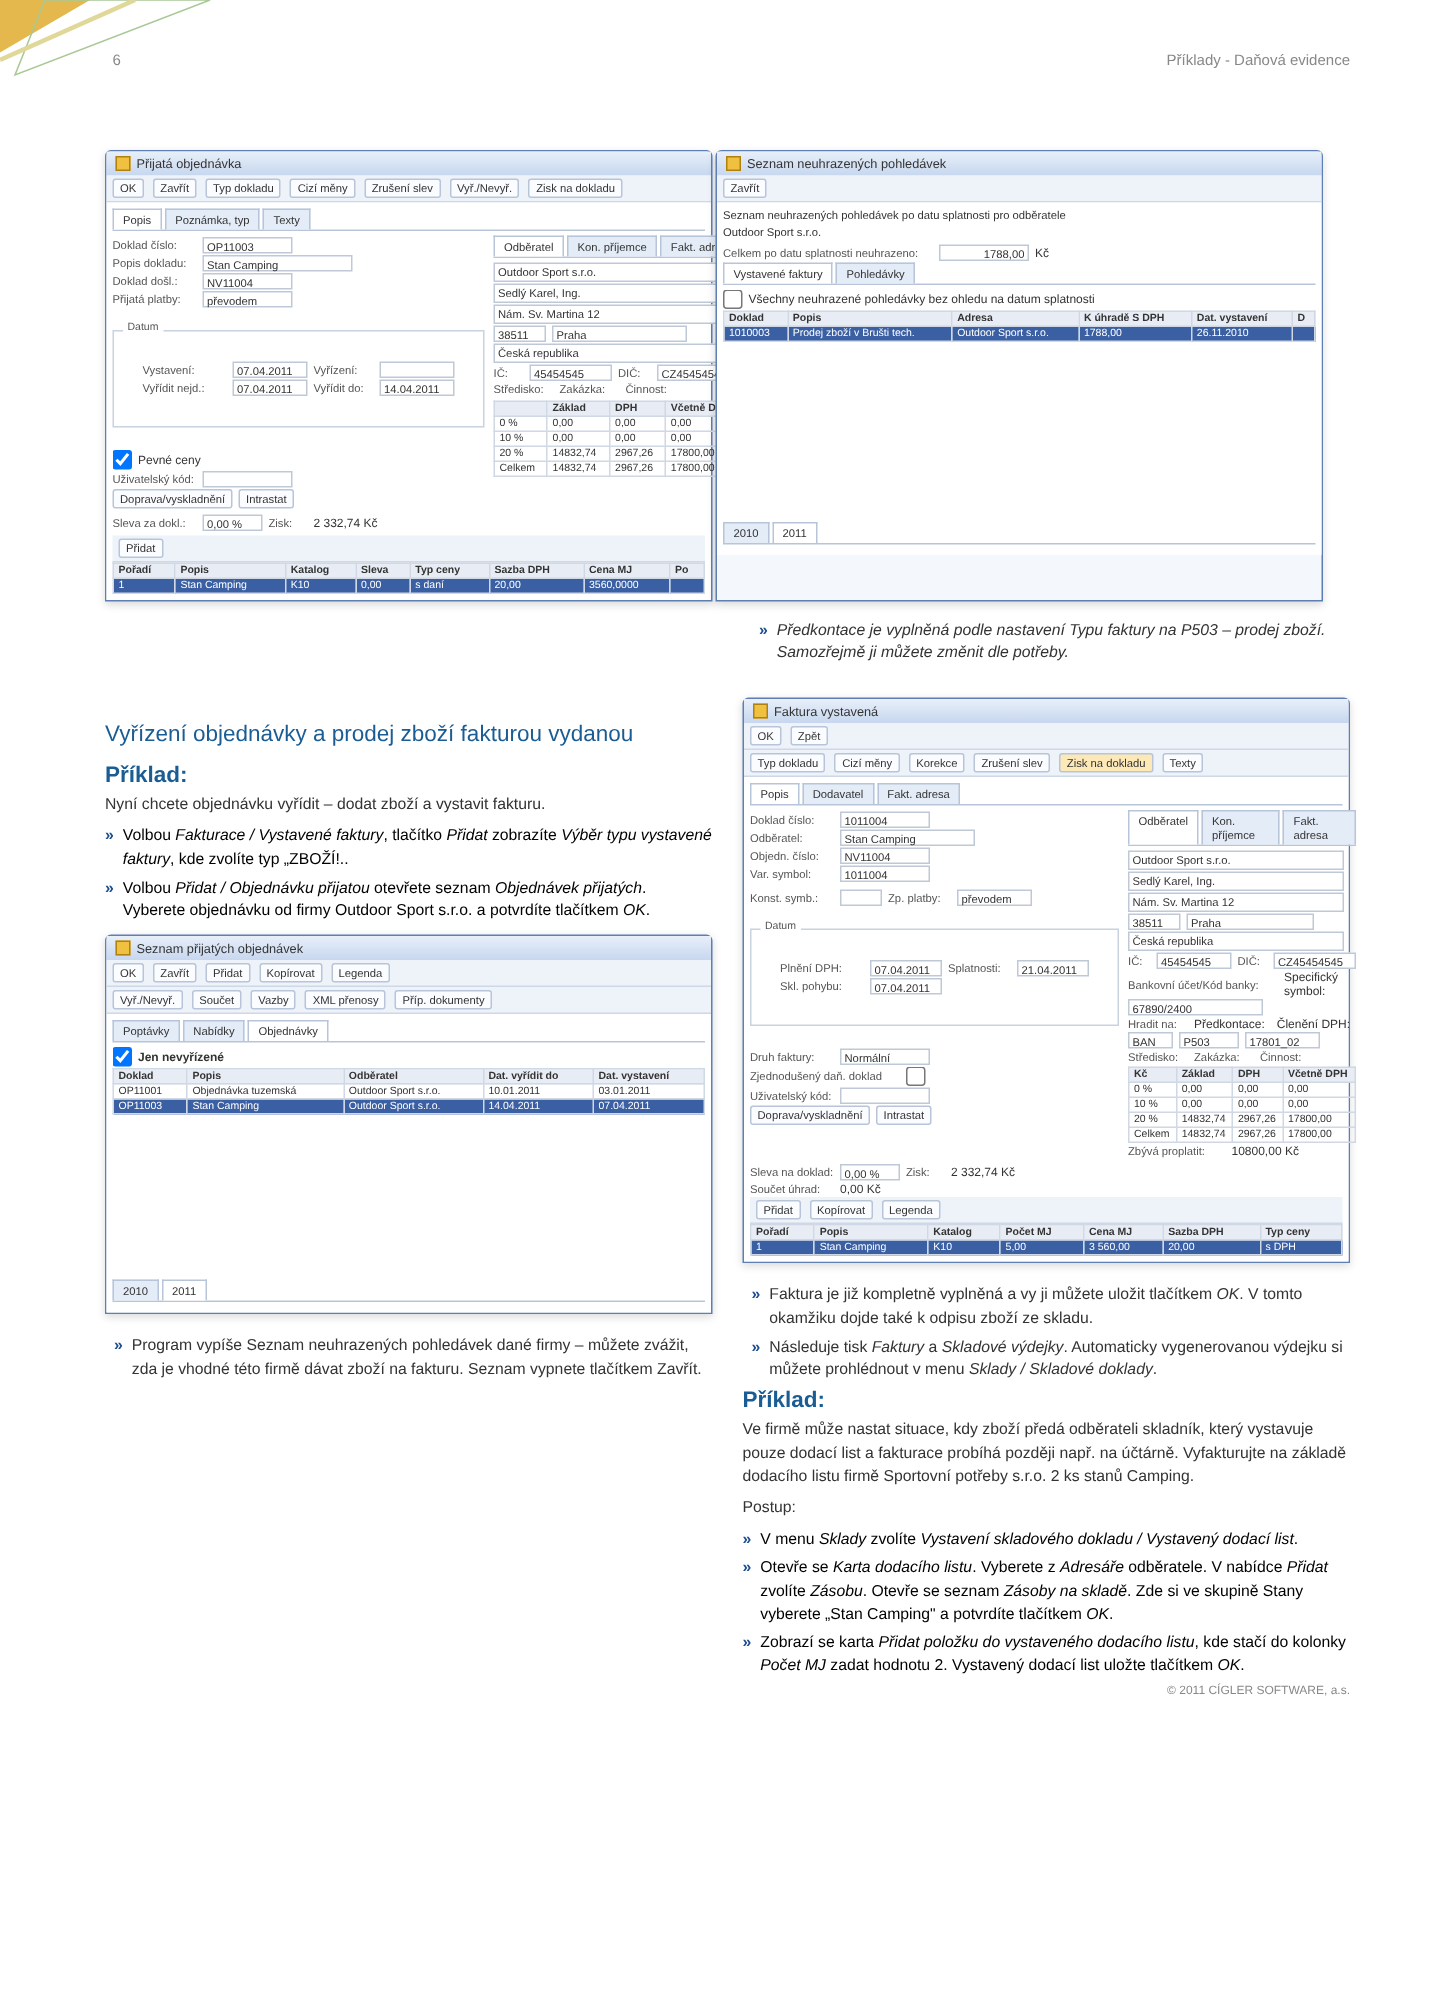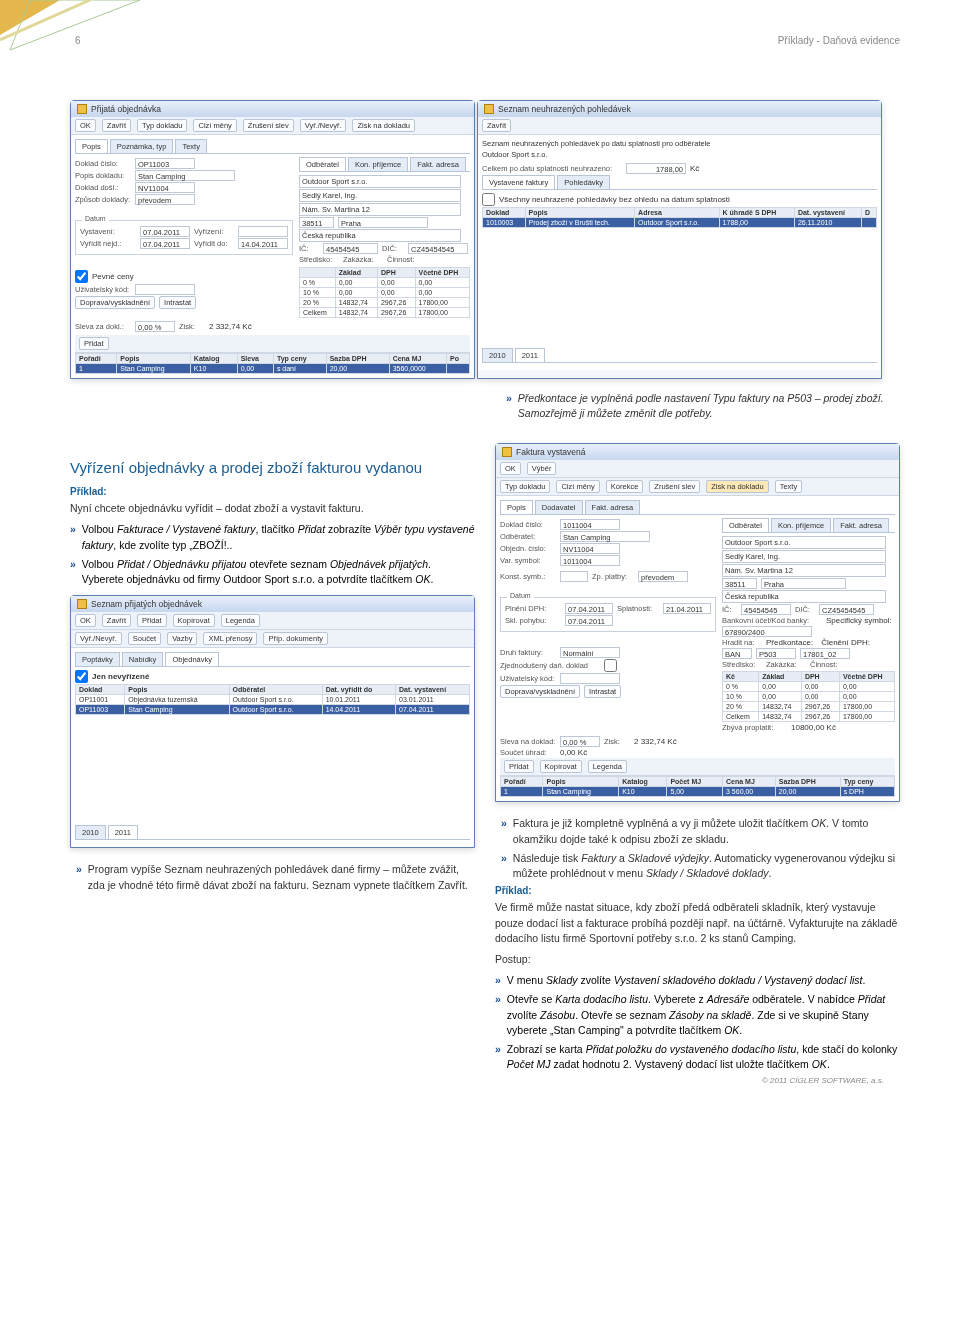--- a/index.html
+++ b/index.html
@@ -94,21 +94,21 @@
     font-size: 7.5px;
     height: 11px;
   }
   .tabs { display:flex; gap:2px; border-bottom:1px solid #b8c5d9; margin-bottom:3px; }
   .tab { padding:2px 6px; background:#e4ecf7; border:1px solid #b8c5d9; border-bottom:none; font-size:7.5px; }
   .tab.active { background:#fff; }
   .grid-table { width:100%; border-collapse:collapse; font-size:7px; }
   .grid-table th, .grid-table td { border:1px solid #d0d8e4; padding:1px 3px; text-align:left; }
   .grid-table th { background:#e8edf5; }
   .grid-table tr.sel td { background:#3b5fa3; color:#fff; }
-  .group-box { border:1px solid #c8d2e0; padding:4px; margin:15px 0; position:relative; }
+  .group-box { border:1px solid #c8d2e0; padding:19px; margin:15px 0; position:relative; }
   .group-box .gtitle { position:absolute; top:-6px; left:6px; background:#fff; padding:0 3px; font-size:7px; color:#555; }
 
   .caption-block {
     margin-top: 12px;
     font-size: 10.5px;
     color: #333;
     line-height: 1.45;
     padding-left: 6px;
   }
   .caption-item { margin: 4px 0; display:flex; gap:6px; }
@@ -126,40 +126,39 @@
   h2.sec-title {
     color: #1a5d94;
     font-size: 15px;
     font-weight: normal;
     margin: 16px 0 8px;
     line-height: 1.25;
   }
   .priklad {
     color: #1a5d94;
     font-weight: bold;
-    font-size: 10px;
+    font-size: 15px;
     margin-bottom: 4px;
   }
   p.body-text {
     font-size: 10.5px;
     color: #333;
     line-height: 1.45;
     margin-bottom: 6px;
   }
   ul.bul { list-style: none; }
   ul.bul li { display:flex; gap:6px; margin:4px 0; font-size:10.5px; line-height:1.45; }
   ul.bul li .marker { color:#1a4d8f; font-weight:bold; }
 
   .footer {
     position: absolute;
     bottom: 12px;
-    right: 76px;
+    right: 60px;
     font-size: 8px;
     color: #888;
-    font-style: italic;
   }
 
   .win-left-top { width: 405px; }
   .win-right-top { width: 405px; }
   .win-objednavky { width: 405px; margin-top:8px; }
   .win-faktura { width: 405px; }
 </style>
 </head>
 <body>
 
@@ -204,21 +203,21 @@
             </div>
           <div class="field-row">
               <span class="lbl">Popis dokladu:</span>
               <span class="inp" style="width:100px">Stan Camping</span>
             </div>
           <div class="field-row">
               <span class="lbl">Doklad došl.:</span>
               <span class="inp" style="width:60px">NV11004</span>
             </div>
           <div class="field-row">
-              <span class="lbl">Způsob doklady:</span>
+              <span class="lbl">Přijatá platby:</span>
               <span class="inp" style="width:60px">převodem</span>
             </div>
           <div class="group-box">
             <span class="gtitle">Datum</span>
             <div class="field-row">
                 <span class="lbl">Vystavení:</span>
                 <span class="inp" style="width:50px">07.04.2011</span>
                 <span class="lbl" style="min-width:40px">Vyřízení:</span>
                 <span class="inp" style="width:50px"></span>
               </div>
@@ -490,21 +489,21 @@
 
   <div class="col">
 
     <div class="win win-faktura">
       <div class="win-title">
           <span class="icon-sq"></span>
           <span>Faktura vystavená</span>
         </div>
       <div class="win-toolbar">
         <span class="tbtn">OK</span>
-        <span class="tbtn">Výběr</span>
+        <span class="tbtn">Zpět</span>
       </div>
       <div class="win-toolbar">
         <span class="tbtn">Typ dokladu</span>
         <span class="tbtn">Cizí měny</span>
         <span class="tbtn">Korekce</span>
         <span class="tbtn">Zrušení slev</span>
         <span class="tbtn" style="background:#fde8b8">Zisk na dokladu</span>
         <span class="tbtn">Texty</span>
       </div>
       <div class="win-body">

